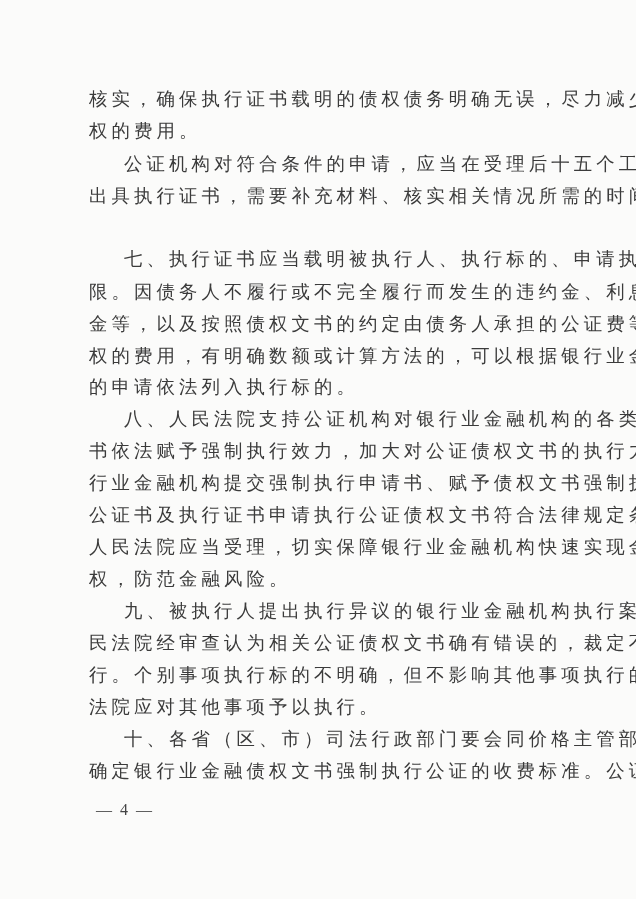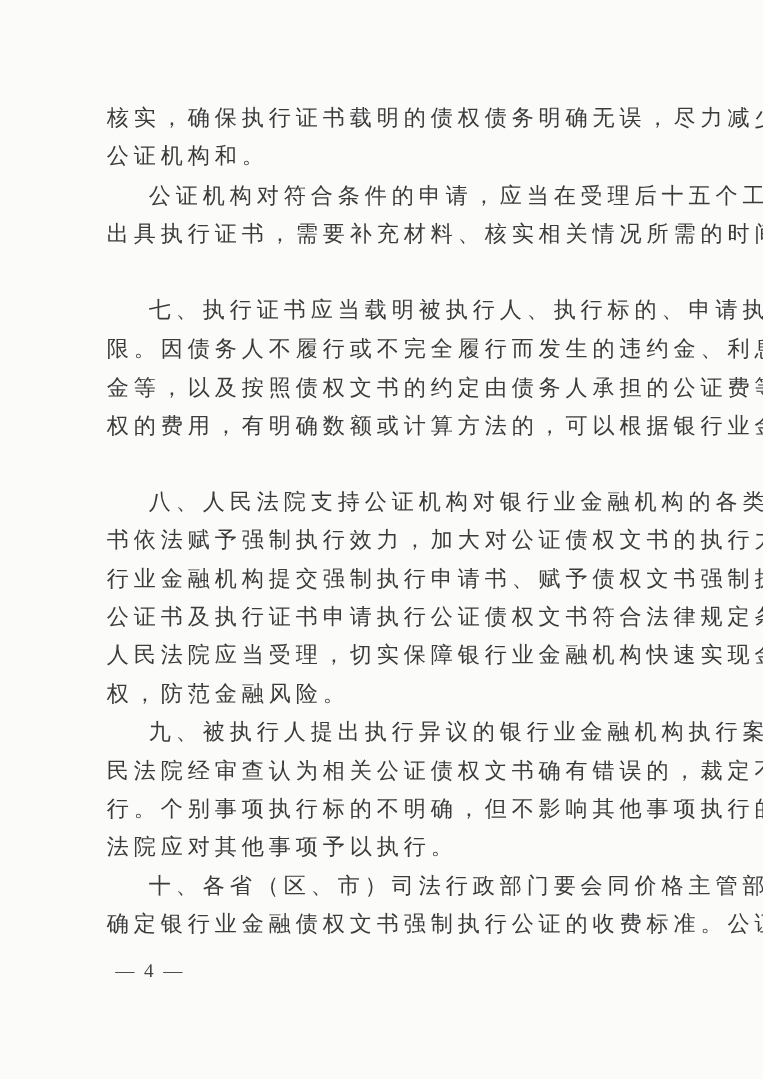--- a/index.html
+++ b/index.html
@@ -22,27 +22,28 @@
       position: absolute; left: 96px; top: 801px;
       font-size: 16px; color: #444; letter-spacing: 2px;
       font-family: "Liberation Serif", serif;
     }
   </style>
 </head>
 <body>
 
 <div class="page">
   <div class="line" style="top:88px">核实，确保执行证书载明的债权债务明确无误，尽力减少执行争</div>
-  <div class="line" style="top:120px">公证机构和。</div>
+  <div class="line" style="top:120px">权的费用。</div>
   <div class="line indent" style="top:153px">公证机构对符合条件的申请，应当在受理后十五个工作日内</div>
   <div class="line" style="top:185px">出具执行证书，需要补充材料、核实相关情况所需的时间不计算</div>
   <div class="line indent" style="top:248px">七、执行证书应当载明被执行人、执行标的、申请执行的期</div>
   <div class="line" style="top:281px">限。因债务人不履行或不完全履行而发生的违约金、利息、滞纳</div>
   <div class="line" style="top:313px">金等，以及按照债权文书的约定由债务人承担的公证费等实现债</div>
   <div class="line" style="top:345px">权的费用，有明确数额或计算方法的，可以根据银行业金融机构</div>
+  <div class="line" style="top:376px">的申请依法列入执行标的。</div>
   <div class="line indent" style="top:408px">八、人民法院支持公证机构对银行业金融机构的各类债权文</div>
   <div class="line" style="top:440px">书依法赋予强制执行效力，加大对公证债权文书的执行力度，银</div>
   <div class="line" style="top:472px">行业金融机构提交强制执行申请书、赋予债权文书强制执行效力</div>
   <div class="line" style="top:504px">公证书及执行证书申请执行公证债权文书符合法律规定条件的，</div>
   <div class="line" style="top:536px">人民法院应当受理，切实保障银行业金融机构快速实现金融债</div>
   <div class="line" style="top:568px">权，防范金融风险。</div>
   <div class="line indent" style="top:600px">九、被执行人提出执行异议的银行业金融机构执行案件，人</div>
   <div class="line" style="top:632px">民法院经审查认为相关公证债权文书确有错误的，裁定不予执</div>
   <div class="line" style="top:664px">行。个别事项执行标的不明确，但不影响其他事项执行的，人民</div>
   <div class="line" style="top:696px">法院应对其他事项予以执行。</div>

